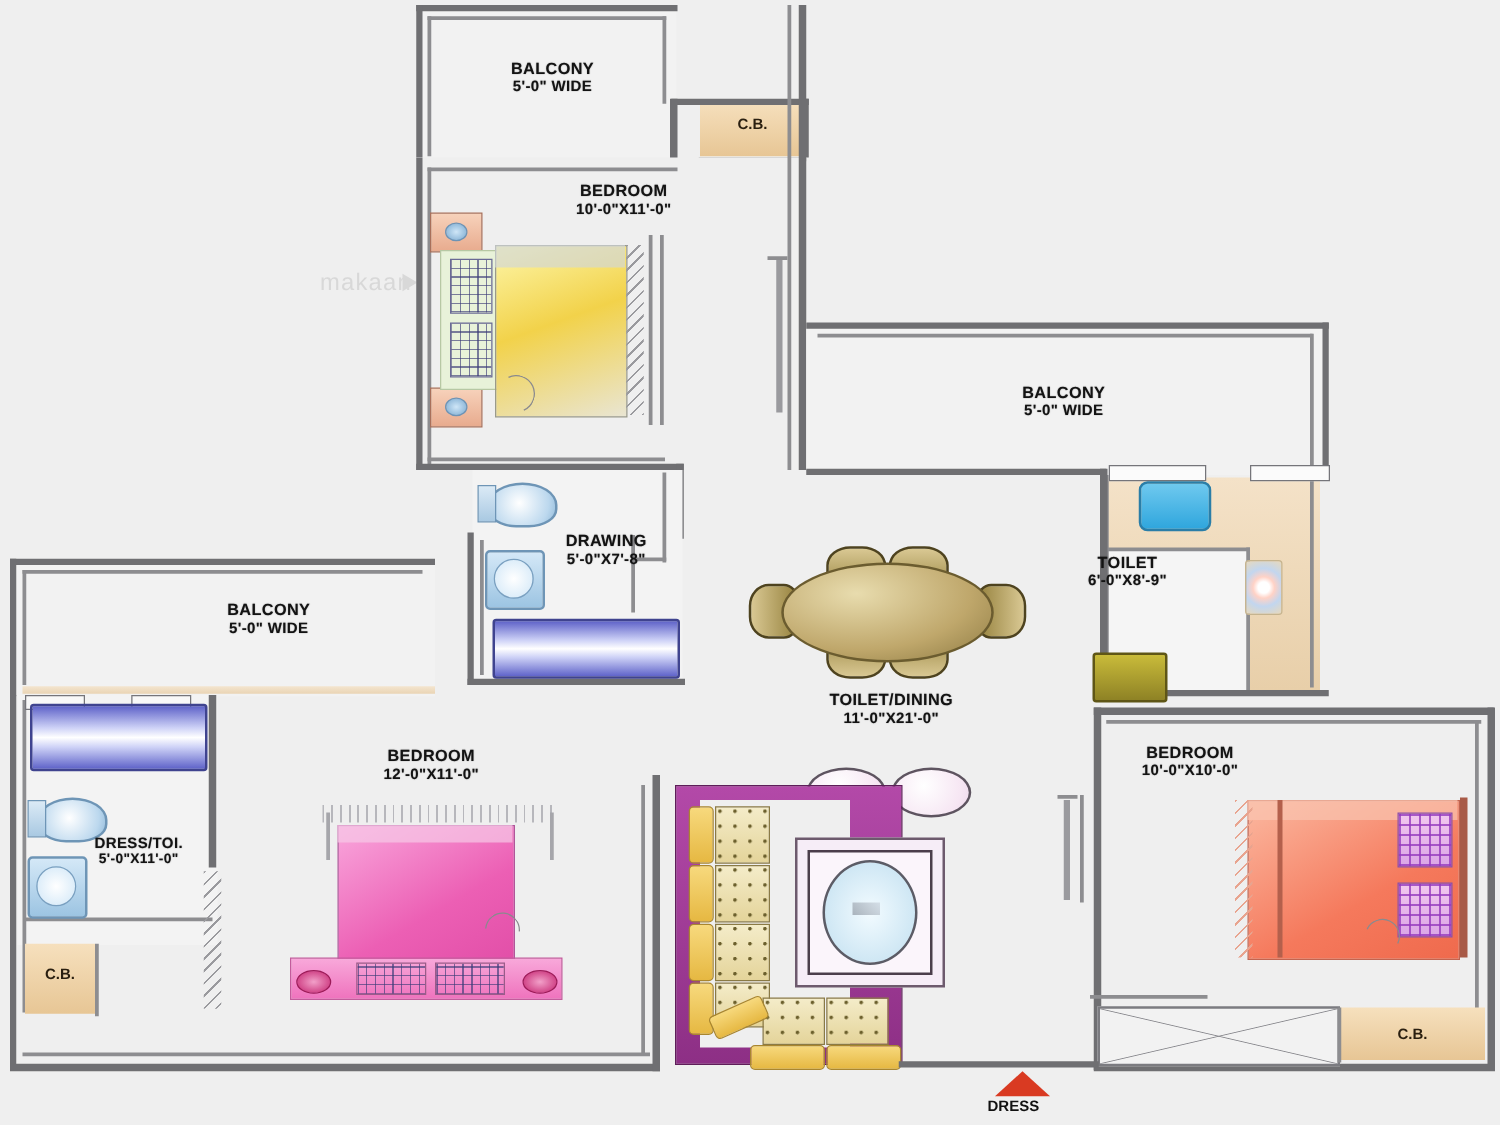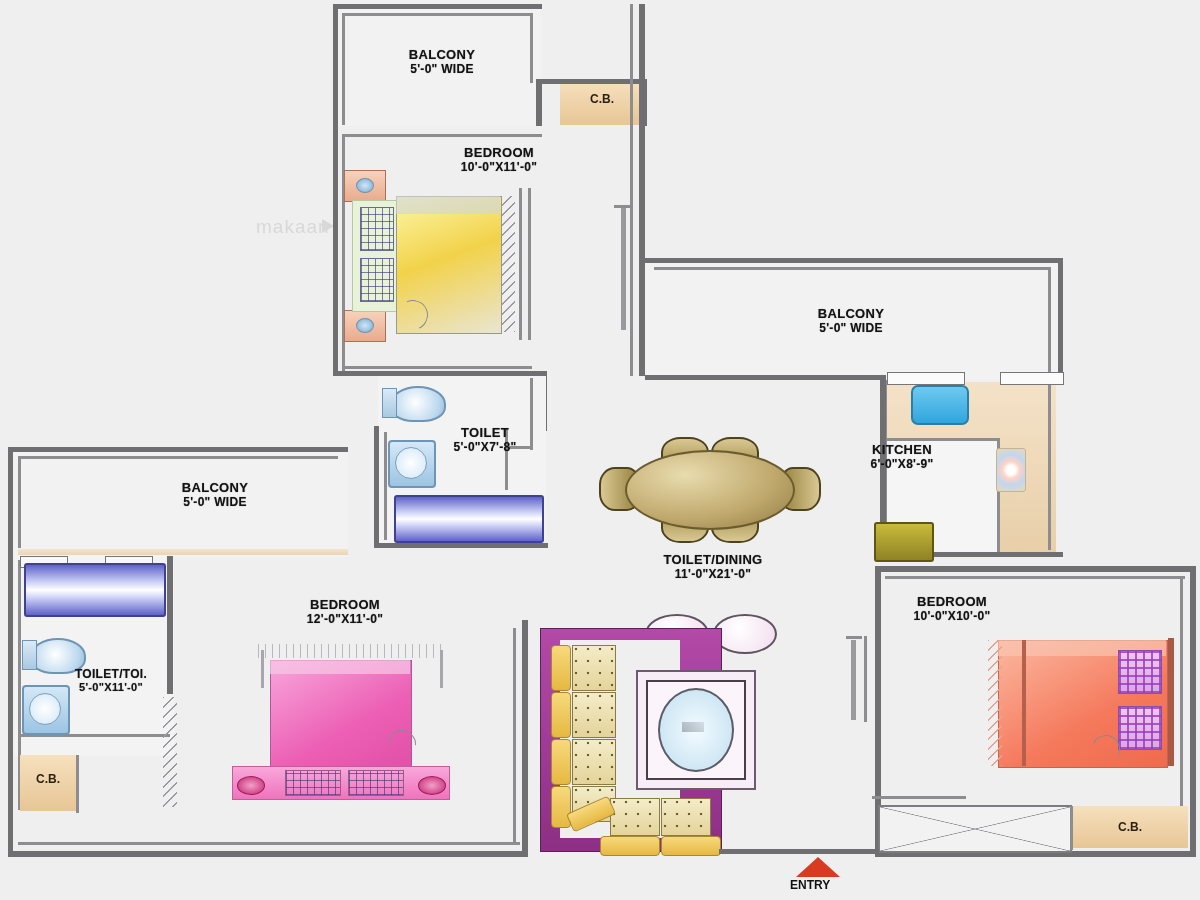--- a/index.html
+++ b/index.html
@@ -187,40 +187,40 @@
   <div class="wallthin" style="left:1048px;top:382px;width:3px;height:168px;"></div>
 
   <div class="winbar" style="left:887px;top:372px;width:76px;height:11px;"></div>
   <div class="winbar" style="left:1000px;top:372px;width:62px;height:11px;"></div>
 
   <div class="ktop" style="left:911px;top:385px;width:54px;height:36px;"></div>
   <div class="ksmall" style="left:996px;top:448px;width:28px;height:42px;"></div>
   <div class="fridge" style="left:874px;top:522px;width:56px;height:36px;"></div>
 
   <div class="lbl" style="left:842px;top:443px;width:120px;">
-    <span class="l1">KITCHEN</span>
+    <span class="l1">TOILET</span>
       <span class="l2">6'-0"X8'-9"</span>
   </div>
 
   <div class="white" style="left:378px;top:376px;width:168px;height:172px;background:#f3f3f3;"></div>
   <div class="wall" style="left:374px;top:426px;width:5px;height:122px;"></div>
   <div class="wall" style="left:374px;top:543px;width:174px;height:5px;"></div>
   <div class="wallthin" style="left:384px;top:432px;width:3px;height:108px;"></div>
   <div class="wallthin" style="left:505px;top:428px;width:3px;height:62px;"></div>
   <div class="wallthin" style="left:530px;top:378px;width:3px;height:72px;"></div>
   <div class="wallthin" style="left:509px;top:446px;width:24px;height:3px;"></div>
 
   <div class="wc" style="left:390px;top:386px;width:52px;height:32px;"></div>
   <div style="position:absolute;left:382px;top:388px;width:13px;height:28px;background:linear-gradient(180deg,#dbeaf6,#a9c9e2);border:1.5px solid #6e95b6;"></div>
   <div class="basin" style="left:388px;top:440px;width:44px;height:44px;"></div>
   <div class="basinIn" style="left:395px;top:447px;width:30px;height:30px;"></div>
   <div class="tubB" style="left:394px;top:495px;width:146px;height:44px;"></div>
 
   <div class="lbl" style="left:432px;top:426px;width:106px;">
-    <span class="l1">TOILET</span>
+    <span class="l1">DRAWING</span>
       <span class="l2">5'-0"X7'-8"</span>
   </div>
 
   <div class="room" style="left:8px;top:447px;width:340px;height:110px;background:#f2f2f2;"></div>
   <div class="wall" style="left:8px;top:447px;width:340px;height:5px;"></div>
   <div class="wall" style="left:8px;top:447px;width:5px;height:110px;"></div>
   <div class="wallthin" style="left:18px;top:456px;width:320px;height:3px;"></div>
   <div class="wallthin" style="left:18px;top:456px;width:3px;height:92px;"></div>
   <div class="tan" style="left:18px;top:549px;width:330px;height:6px;opacity:.85;"></div>
 
@@ -237,21 +237,21 @@
   <div class="wall" style="left:167px;top:556px;width:6px;height:138px;"></div>
   <div class="wallthin" style="left:20px;top:734px;width:150px;height:3px;"></div>
 
   <div class="tubB" style="left:24px;top:563px;width:138px;height:50px;"></div>
   <div class="wc" style="left:30px;top:638px;width:52px;height:32px;"></div>
   <div style="position:absolute;left:22px;top:640px;width:13px;height:28px;background:linear-gradient(180deg,#dbeaf6,#a9c9e2);border:1.5px solid #6e95b6;"></div>
   <div class="basin" style="left:22px;top:685px;width:44px;height:46px;"></div>
   <div class="basinIn" style="left:29px;top:693px;width:30px;height:30px;"></div>
 
   <div class="lbl sm" style="left:58px;top:668px;width:106px;">
-    <span class="l1">TOILET/TOI.</span>
+    <span class="l1">DRESS/TOI.</span>
       <span class="l2">5'-0"X11'-0"</span>
   </div>
 
   <div class="cb" style="left:20px;top:755px;width:56px;height:56px;"></div>
   <div class="wallthin" style="left:76px;top:755px;width:3px;height:58px;"></div>
   <div class="cblbl" style="left:20px;top:772px;width:56px;">C.B.</div>
 
   <div class="zig" style="left:163px;top:697px;height:110px;"></div>
 
   <div class="room" style="left:14px;top:556px;width:0px;height:0px;"></div>
@@ -347,16 +347,16 @@
   <div class="swing" style="left:1092px;top:735px;width:26px;height:26px;transform:rotate(160deg);"></div>
   <div class="wallthin" style="left:1168px;top:638px;width:6px;height:128px;background:#a85a47;"></div>
 
   <div class="xbox" style="left:878px;top:805px;width:190px;height:44px;"></div>
   <div class="wallthin" style="left:872px;top:796px;width:94px;height:3px;"></div>
   <div class="cb" style="left:1072px;top:806px;width:116px;height:42px;"></div>
   <div class="wallthin" style="left:1070px;top:806px;width:3px;height:44px;"></div>
   <div class="cblbl" style="left:1072px;top:820px;width:116px;">C.B.</div>
 
   <div class="entryTri" style="left:796px;top:857px;"></div>
-  <div class="entryTxt" style="left:790px;top:878px;">ENTRY</div>
+  <div class="entryTxt" style="left:790px;top:878px;">DRESS</div>
   <div class="wall" style="left:719px;top:849px;width:160px;height:5px;"></div>
 
 </div>
 
 </body></html>

